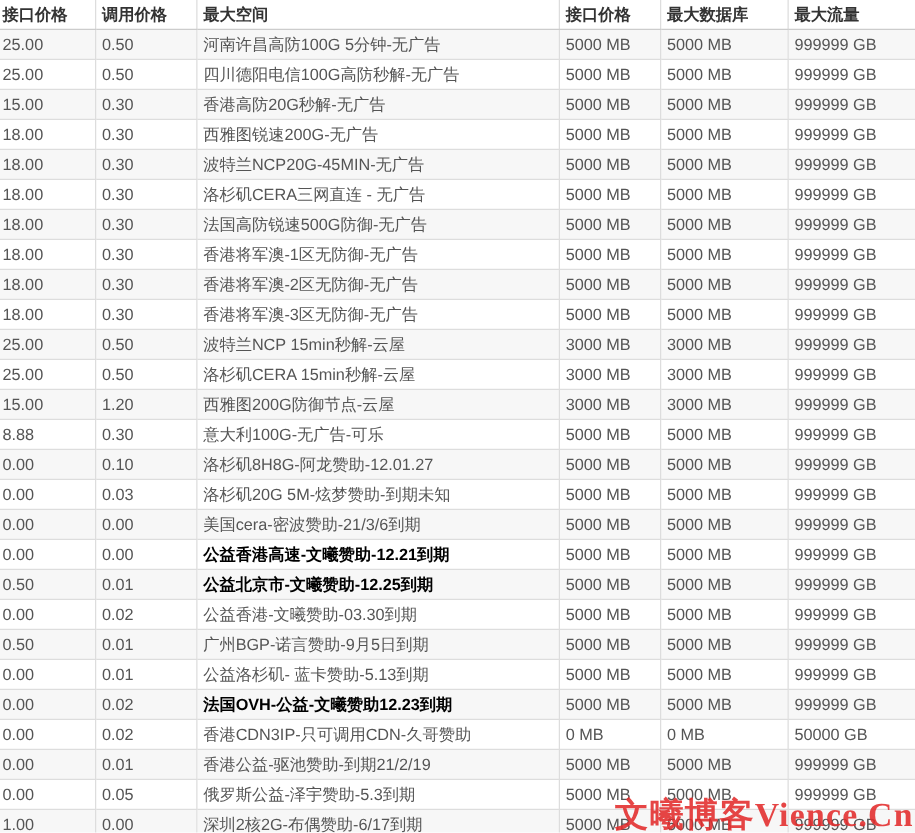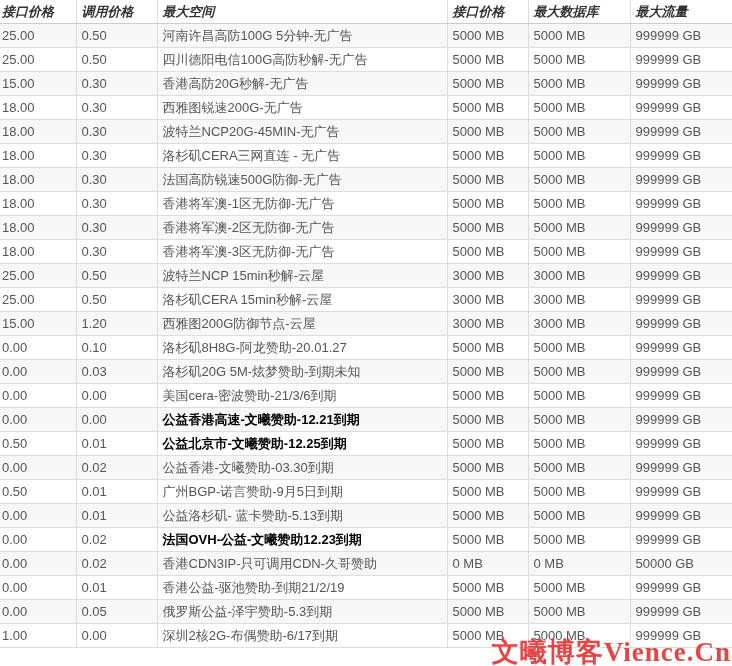--- a/index.html
+++ b/index.html
@@ -30,21 +30,20 @@
     line-height: 18px;
     text-align: left;
     white-space: nowrap;
     overflow: hidden;
     vertical-align: middle;
   }
   table.data-table th {
     color: #333333;
     font-weight: bold;
     border-bottom-color: #cccccc;
-    font-style: italic;
   }
   table.data-table th:first-child,
   table.data-table td:first-child {
     border-left: none;
     padding-left: 2px;
   }
   table.data-table th:last-child,
   table.data-table td:last-child {
     border-right: none;
   }
@@ -186,23 +185,31 @@
   </tr>
         <tr>
     <td>15.00</td>
     <td>1.20</td>
     <td class="name-cell">西雅图200G防御节点-云屋</td>
     <td>3000 MB</td>
     <td>3000 MB</td>
     <td>999999 GB</td>
   </tr>
         <tr>
+    <td>8.88</td>
+    <td>0.30</td>
+    <td class="name-cell">意大利100G-无广告-可乐</td>
+    <td>5000 MB</td>
+    <td>5000 MB</td>
+    <td>999999 GB</td>
+  </tr>
+        <tr>
     <td>0.00</td>
     <td>0.10</td>
-    <td class="name-cell">洛杉矶8H8G-阿龙赞助-20.01.27</td>
+    <td class="name-cell">洛杉矶8H8G-阿龙赞助-12.01.27</td>
     <td>5000 MB</td>
     <td>5000 MB</td>
     <td>999999 GB</td>
   </tr>
         <tr>
     <td>0.00</td>
     <td>0.03</td>
     <td class="name-cell">洛杉矶20G 5M-炫梦赞助-到期未知</td>
     <td>5000 MB</td>
     <td>5000 MB</td>

